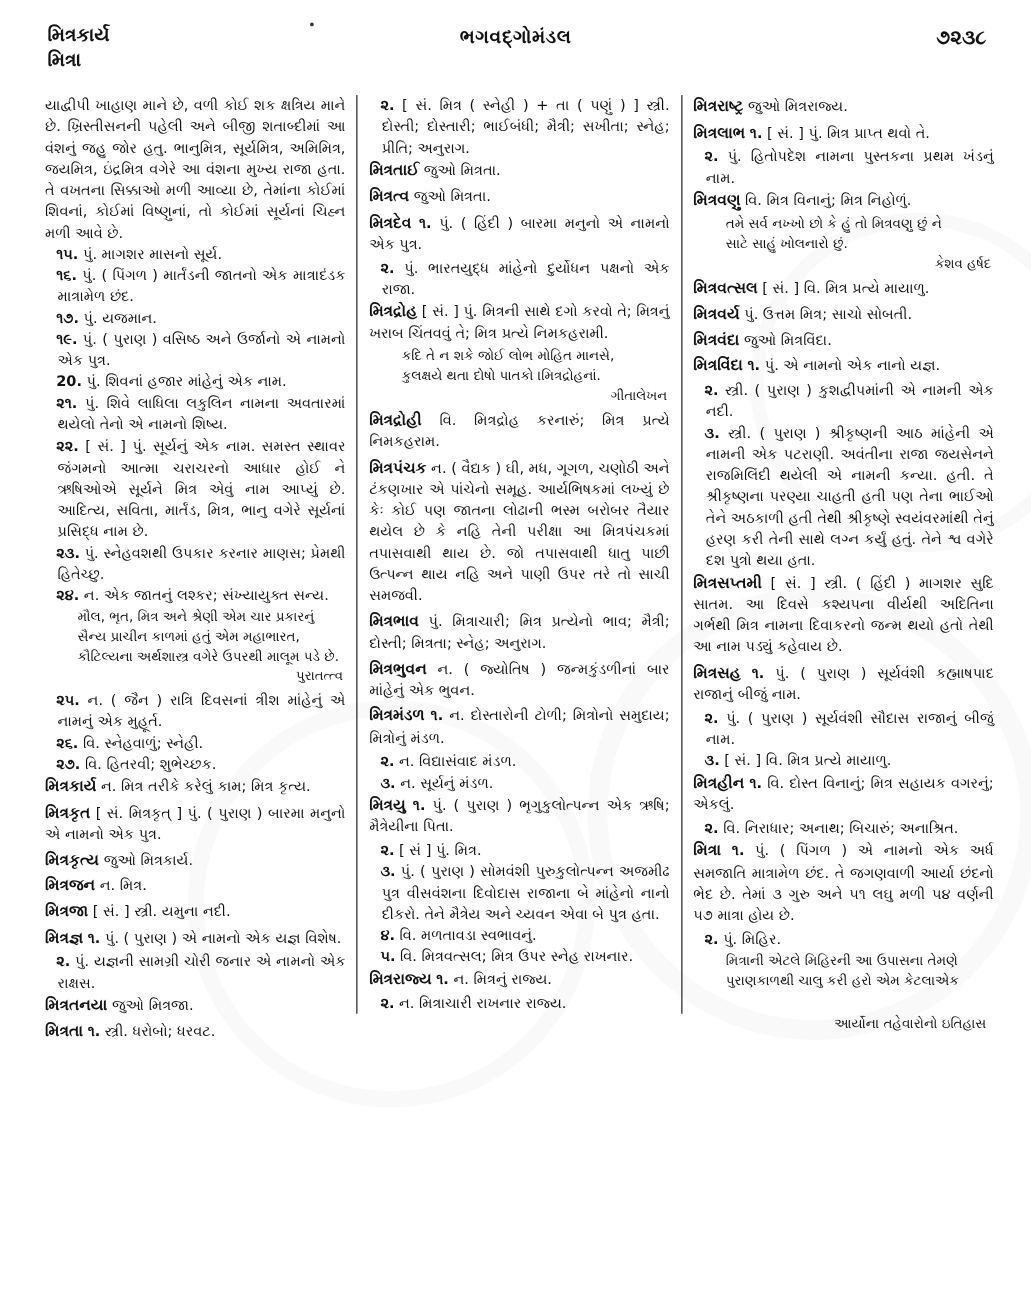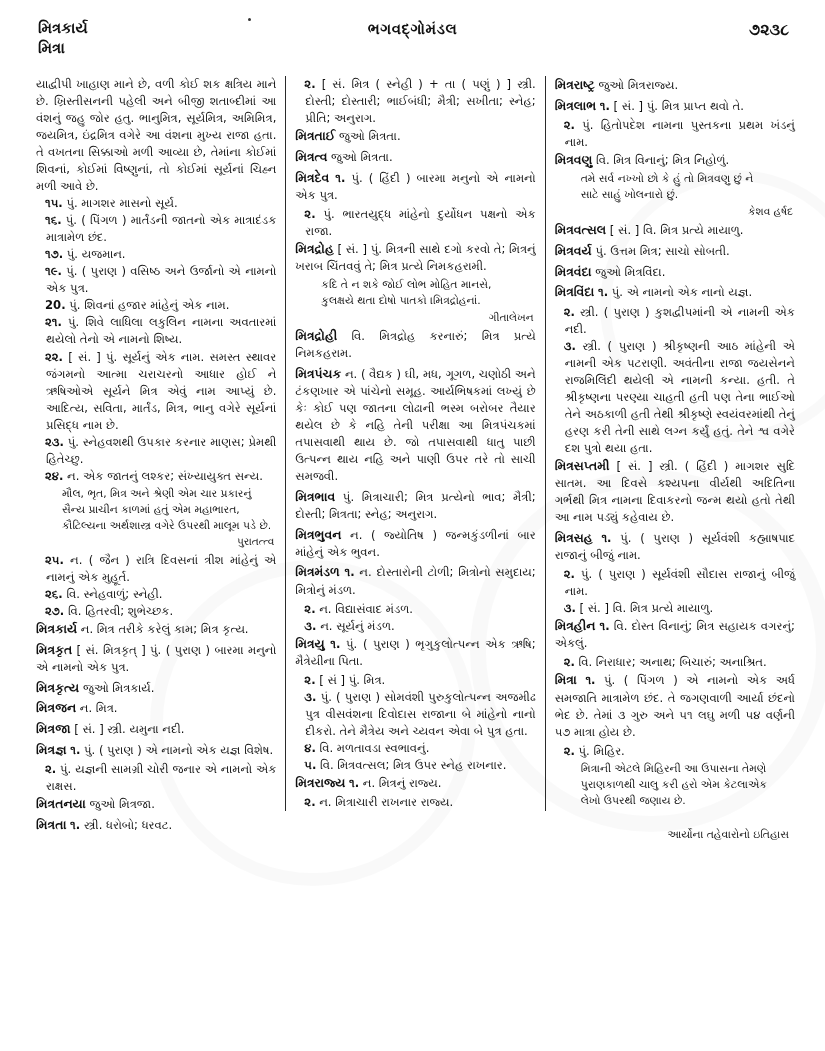--- a/index.html
+++ b/index.html
@@ -241,19 +241,18 @@
         <div class="entry"><span class="hw">મિત્રસહ</span> <span class="num">૧.</span> <span>પું. ( પુરાણ ) સૂર્યવંશી કહ્માષપાદ રાજાનું બીજું નામ.</span></div>
         <div class="sense"><span class="num">૨.</span> <span>પું. ( પુરાણ ) સૂર્યવંશી સૌદાસ રાજાનું બીજું નામ.</span></div>
         <div class="sense"><span class="num">૩.</span> <span>[ સં. ] વિ. મિત્ર પ્રત્યે માયાળુ.</span></div>
         <div class="entry"><span class="hw">મિત્રહીન</span> <span class="num">૧.</span> <span>વિ. દોસ્ત વિનાનું; મિત્ર સહાયક વગરનું; એકલું.</span></div>
         <div class="sense"><span class="num">૨.</span> <span>વિ. નિરાધાર; અનાથ; બિચારું; અનાશ્રિત.</span></div>
         <div class="entry"><span class="hw">મિત્રા</span> <span class="num">૧.</span> <span>પું. ( પિંગળ ) એ નામનો એક અર્ધ સમજાતિ માત્રામેળ છંદ. તે જગણવાળી આર્યા છંદનો ભેદ છે. તેમાં ૩ ગુરુ અને ૫૧ લઘુ મળી ૫૪ વર્ણની ૫૭ માત્રા હોય છે.</span></div>
         <div class="sense"><span class="num">૨.</span> <span>પું. મિહિર.</span></div>
         <div class="quote">
           <div>મિત્રાની એટલે મિહિરની આ ઉપાસના તેમણે</div>
           <div>પુરાણકાળથી ચાલુ કરી હરો એમ કેટલાએક</div>
-          <div>લેખો ઉપરથી જણાય છે.</div>
         </div>
         <div class="cite-center-right">આર્યોના તહેવારોનો ઇતિહાસ</div>
       </div>
   </div>
 
 </div>
 
 </body></html>

